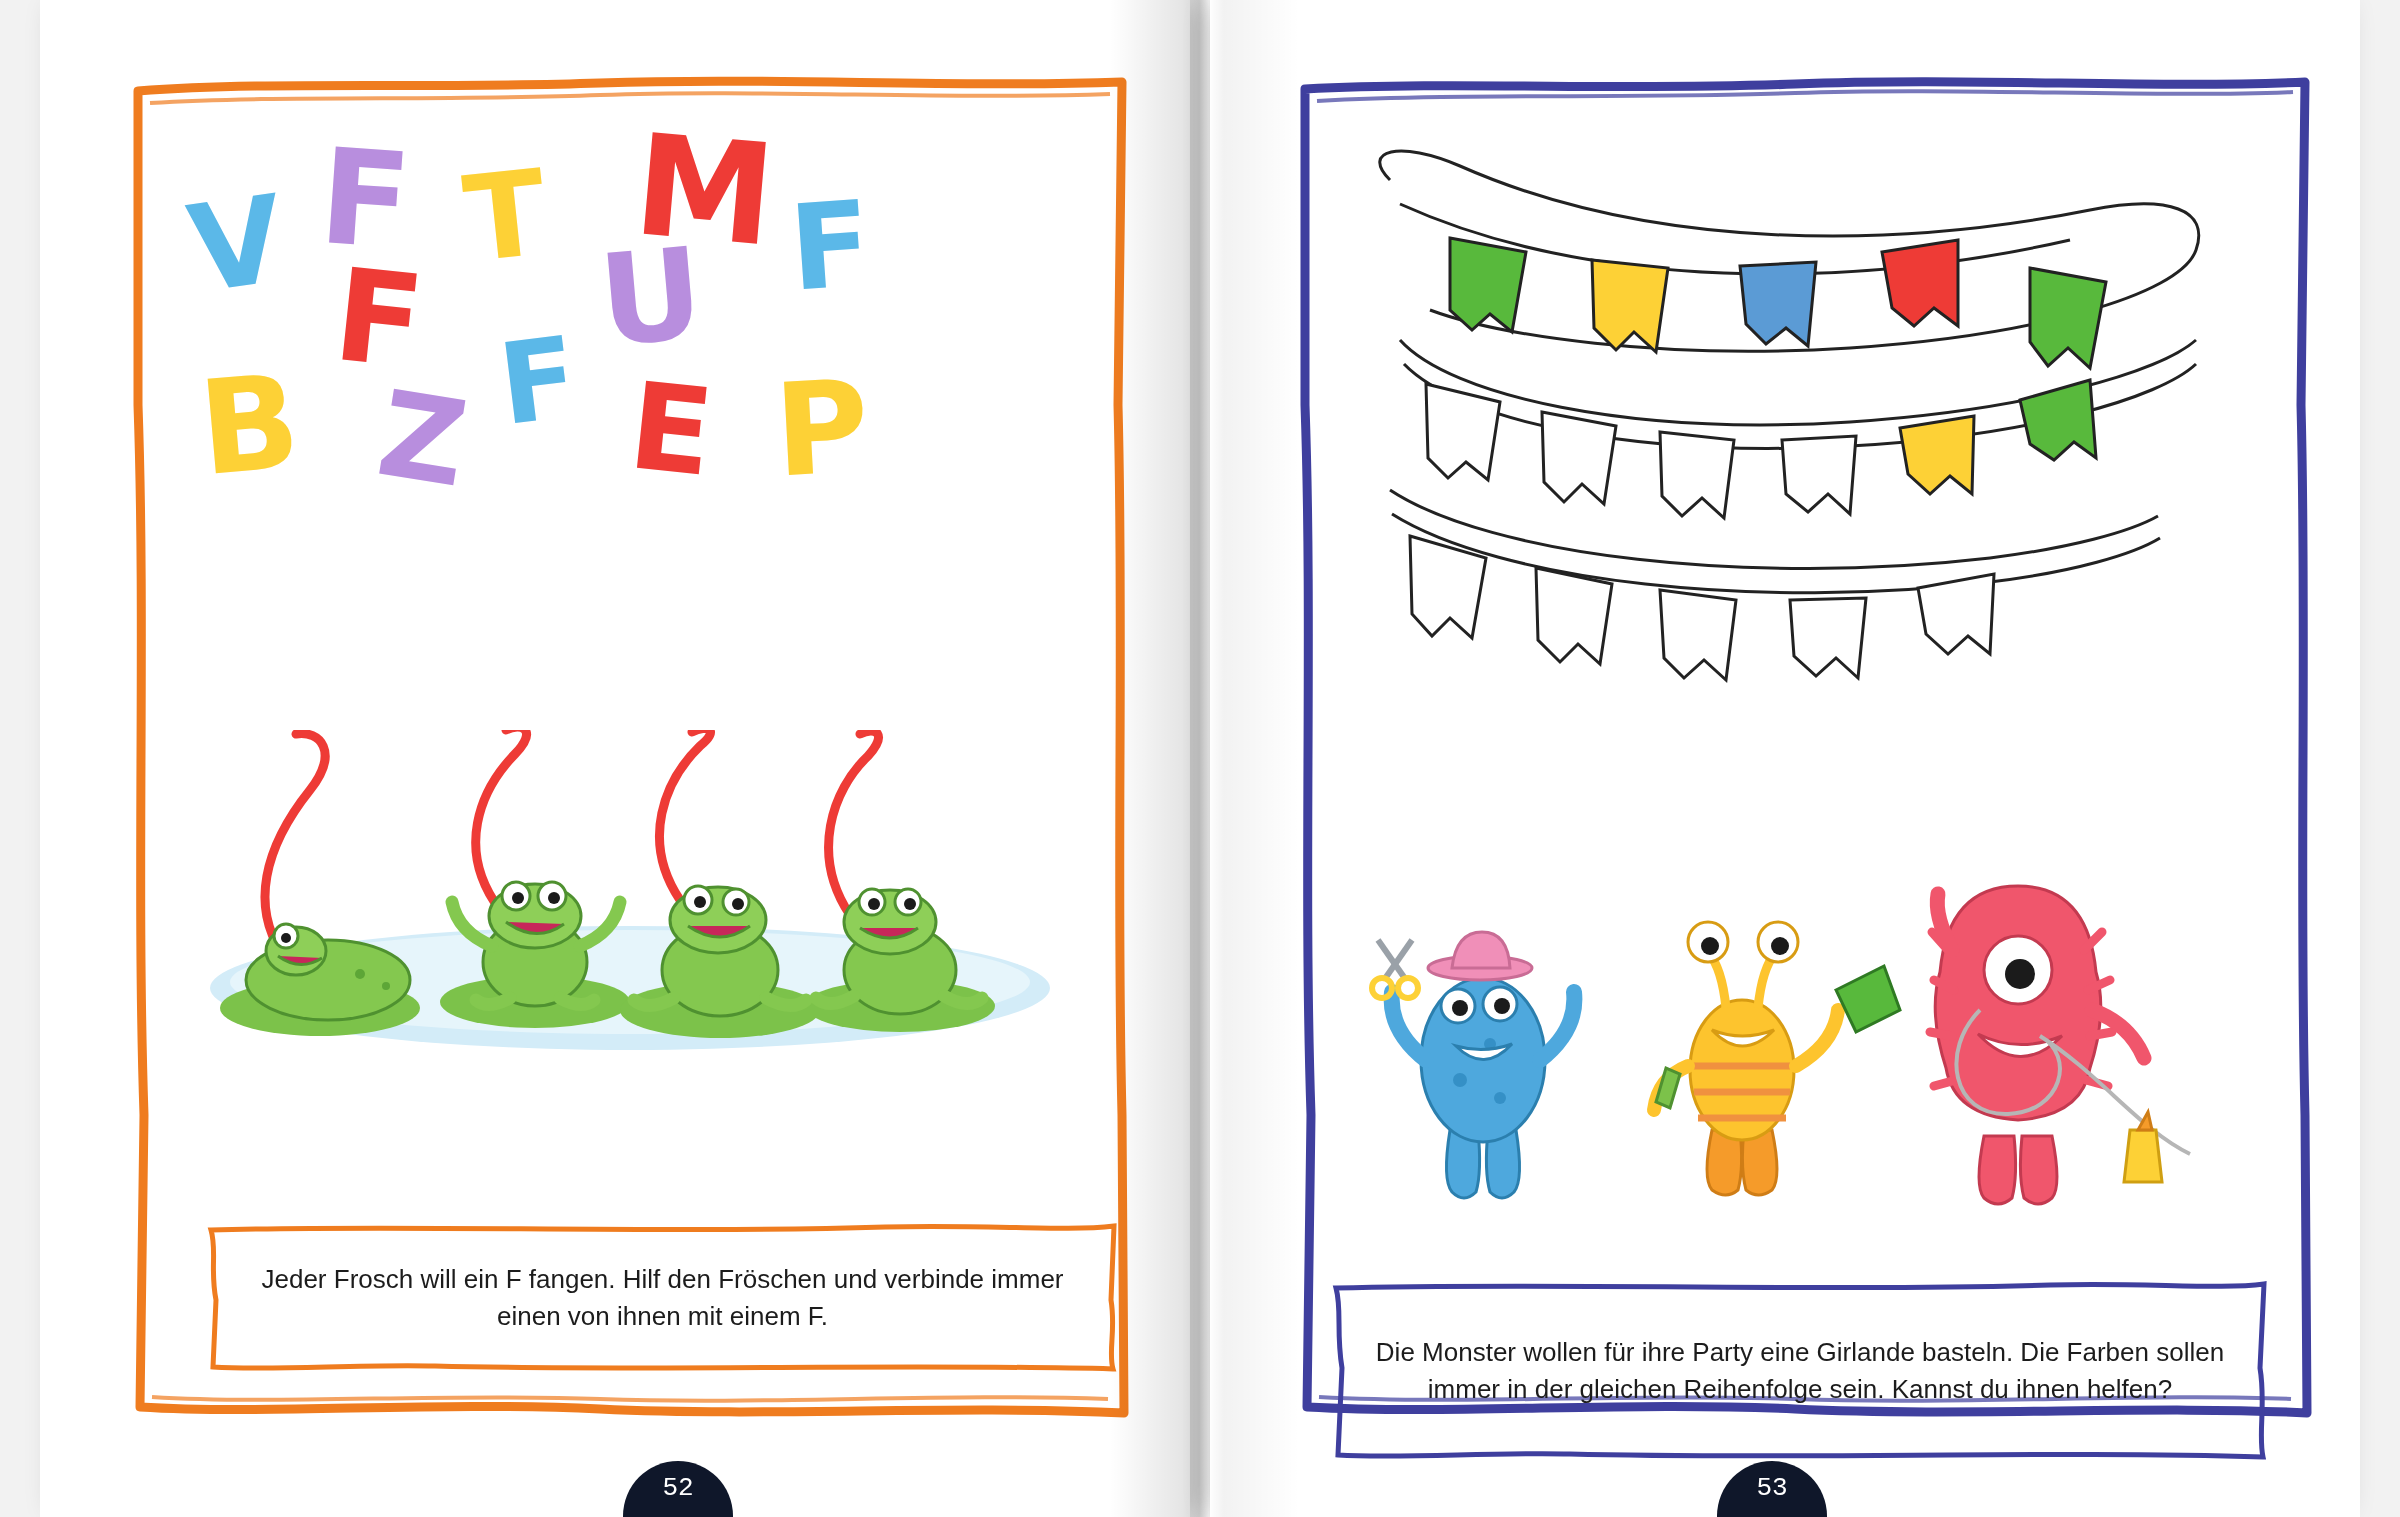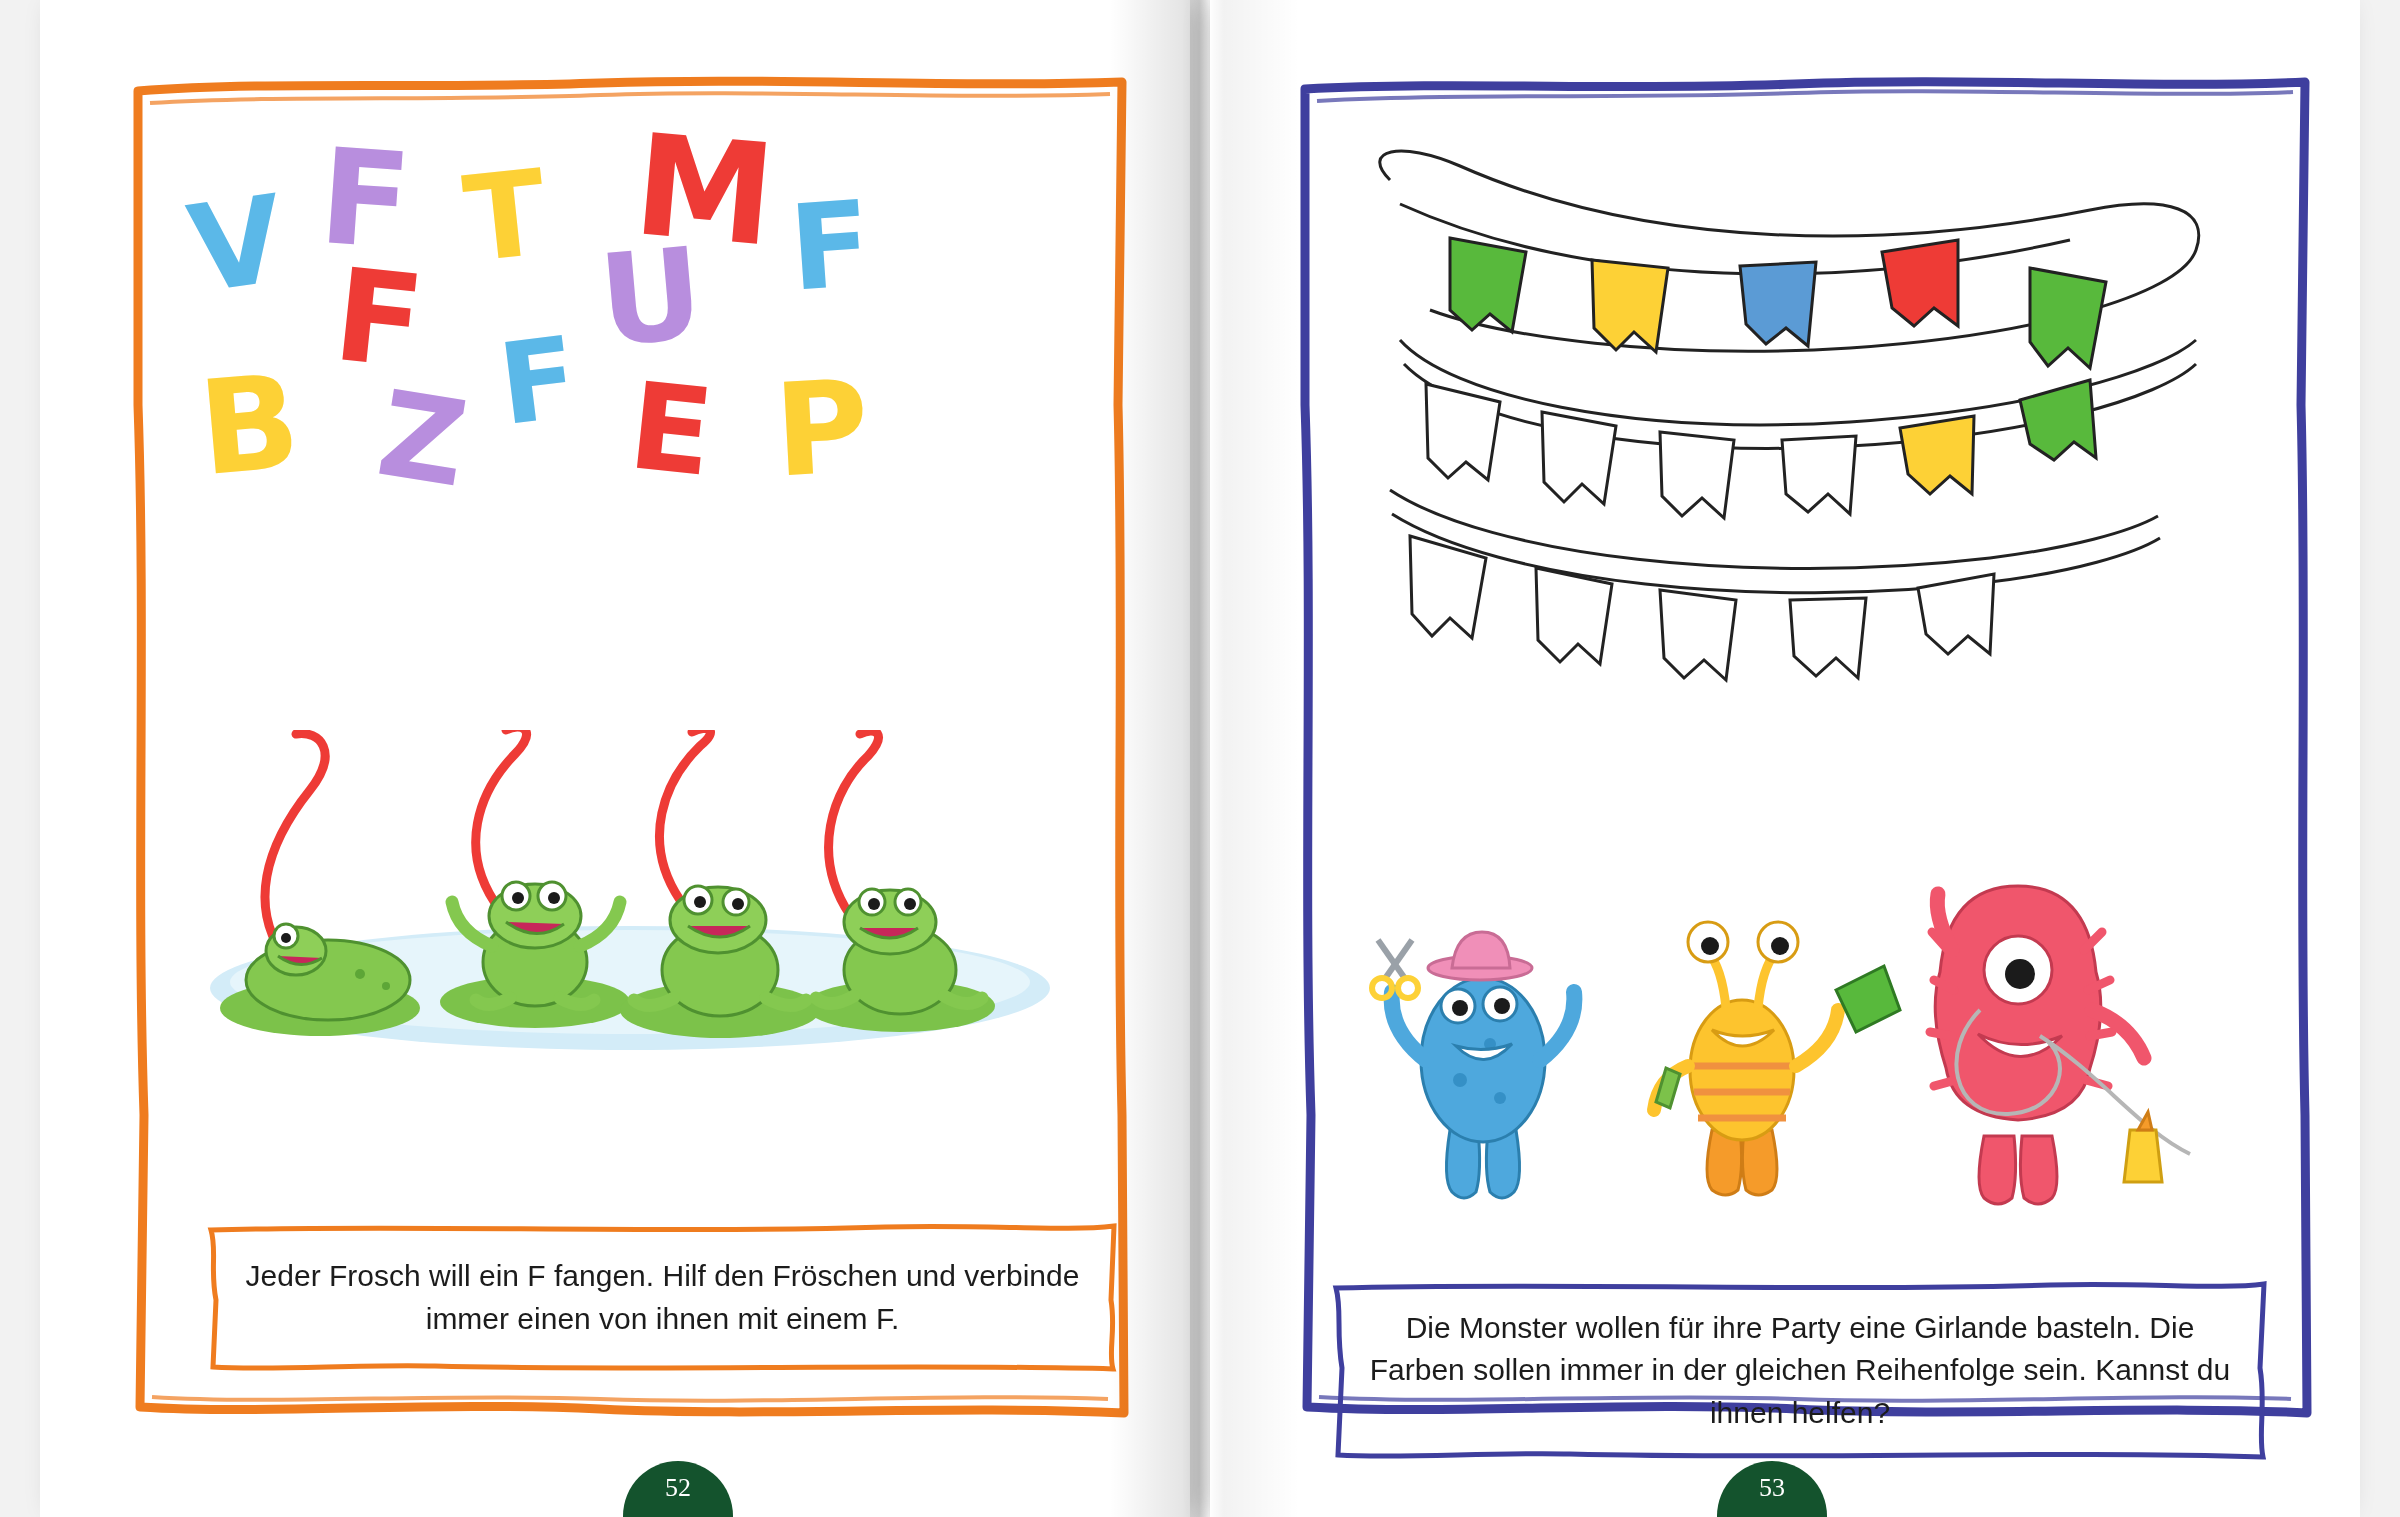--- a/index.html
+++ b/index.html
@@ -105,21 +105,21 @@
     position: absolute;
     box-sizing: border-box;
     display: flex;
     align-items: center;
     justify-content: center;
     text-align: center;
     padding: 18px 30px;
   }
   .caption-inner {
     font-family: "Liberation Sans", sans-serif;
-    font-size: 30px;
+    font-size: 26px;
     line-height: 1.42;
     color: #1c1c1c;
   }
   .caption-left {
     left: 165px;
     top: 1220px;
     width: 915px;
     height: 155px;
   }
   .caption-right {
@@ -135,25 +135,25 @@
     height: 100%;
     pointer-events: none;
   }
 
   
   .pagenum {
     position: absolute;
     bottom: 0;
     width: 110px;
     height: 56px;
-    background: #14532d;
+    background: #0f172a;
     border-radius: 56px 56px 0 0;
     color: #ffffff;
     font-size: 26px;
-    font-family: Liberation Serif, serif;
+    font-family: Liberation Mono, monospace;
     display: flex;
     align-items: flex-start;
     justify-content: center;
     padding-top: 12px;
     box-sizing: border-box;
   }
   .pagenum-left { left: 583px; }
   .pagenum-right { left: 1717px; }
 
   

